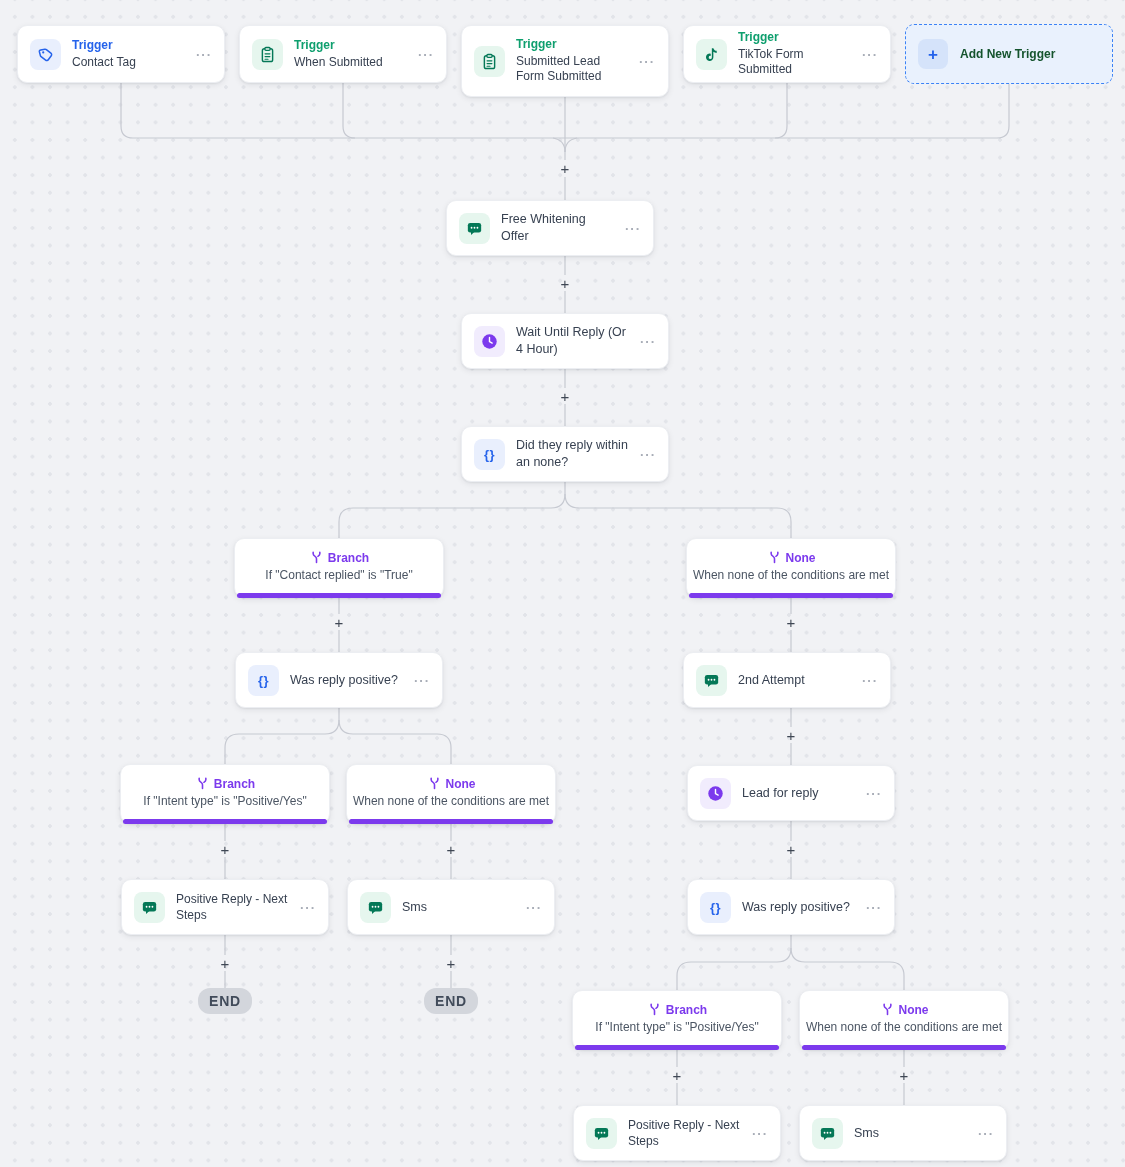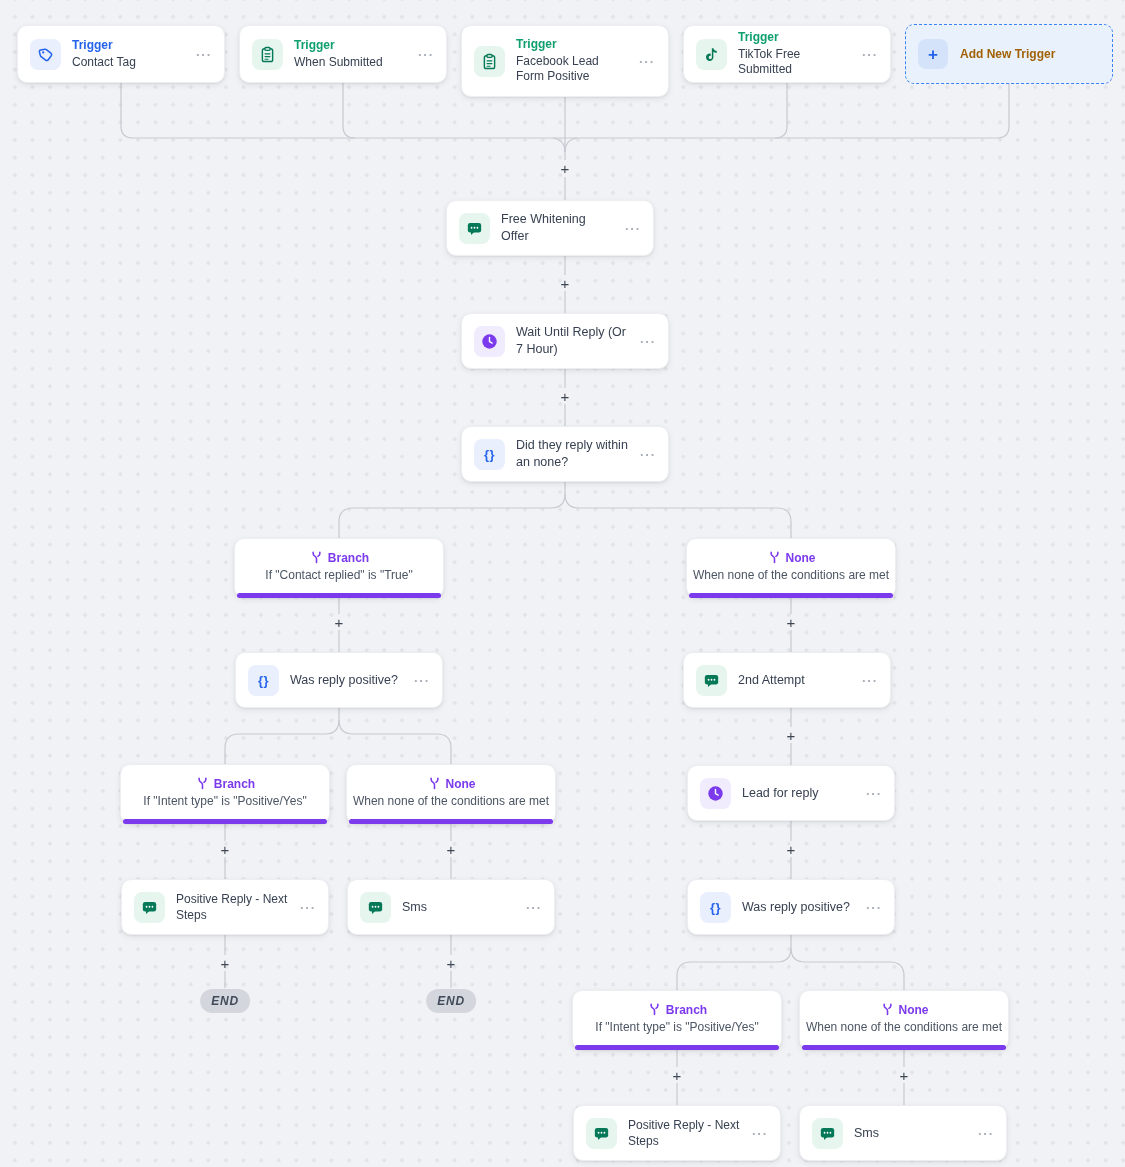--- a/index.html
+++ b/index.html
@@ -63,21 +63,21 @@
     border-radius:9px;
     display:flex;align-items:center;gap:12px;
     padding:0 12px;box-sizing:border-box;
     cursor:pointer;
   }
   .add-plusbox{
     width:30px;height:30px;border-radius:8px;background:#d5e3fa;
     display:flex;align-items:center;justify-content:center;
     color:#2563eb;font-size:17px;font-weight:bold;line-height:1;
   }
-  .add-label{font-size:12px;font-weight:bold;color:#a16207;}
+  .add-label{font-size:12px;font-weight:bold;color:#14532d;}
 
   
   .branch{
     width:210px;height:60px;
     display:flex;flex-direction:column;align-items:center;justify-content:center;
     padding:4px 8px 8px;
   }
   .branch::after{
     content:"";position:absolute;left:2px;right:2px;bottom:-1px;
     height:5px;border-radius:4px;background:#7c3aed;
@@ -88,22 +88,22 @@
 
   
   .plus{
     position:absolute;transform:translate(-50%,-50%);
     color:#3f4754;font-size:15px;line-height:1;cursor:pointer;
     user-select:none;
   }
   .endpill{
     position:absolute;transform:translate(-50%,-50%);
     background:#d3d6dc;color:#414b5a;
-    font-size:12px;font-weight:bold;letter-spacing:.8px;
-    padding:5px 11px;border-radius:12px;font-style:italic;
+    font-size:14px;font-weight:bold;letter-spacing:.8px;
+    padding:5px 11px;border-radius:12px;
   }
 </style>
 </head>
 <body>
 
 <div id="canvas">
 
   <svg class="wires" width="1125" height="1167">
 
     <path d="M121 83 V126 Q121 138 133 138 H997 Q1009 138 1009 126 V84"></path>
@@ -183,34 +183,34 @@
   <div class="card node" style="left:461px;top:25px;height:72px">
     <span class="iconbox ic-green">
       <svg width="19" height="19" viewBox="0 0 20 20">
           <rect x="4.6" y="4" width="10.8" height="13.4" rx="2" fill="none" stroke="#047857" stroke-width="1.5"></rect>
           <rect x="7.3" y="2.6" width="5.4" height="3" rx="1" fill="#e6f6ee" stroke="#047857" stroke-width="1.4"></rect>
           <path d="M7.5 9.3 h5 M7.5 12.2 h5 M7.5 15 h3" stroke="#047857" stroke-width="1.3" stroke-linecap="round"></path>
         </svg>
     </span>
     <span class="t-col" style="max-width:112px">
       <div class="t-label green">Trigger</div>
-      <div class="t-sub">Facebook Lead Form Positive</div>
+      <div class="t-sub">Submitted Lead Form Submitted</div>
     </span>
     <span class="menu">···</span>
   </div>
 
   <div class="card node" style="left:683px;top:25px;height:58px">
     <span class="iconbox ic-green">
       <svg width="17" height="17" viewBox="0 0 20 20">
           <path d="M12.2 2.5 c.7 1.9 2 3 3.9 3.2 v2.5 c-1.5 0 -2.8 -.45 -3.9 -1.3 V13.2 a4.35 4.35 0 1 1 -3.1 -4.17 v2.7 a1.85 1.85 0 1 0 1.3 1.77 V2.5 z" fill="#047857"></path>
         </svg>
     </span>
     <span class="t-col">
       <div class="t-label green">Trigger</div>
-      <div class="t-sub">TikTok Free Submitted</div>
+      <div class="t-sub">TikTok Form Submitted</div>
     </span>
     <span class="menu">···</span>
   </div>
 
   <div class="add-trigger" style="left:905px;top:24px">
     <span class="add-plusbox">+</span>
     <span class="add-label">Add New Trigger</span>
   </div>
 
   <span class="plus" style="left:565px;top:168px">+</span>
@@ -231,21 +231,21 @@
 
   <span class="plus" style="left:565px;top:283px">+</span>
 
   <div class="card node" style="left:461px;top:313px">
     <span class="iconbox ic-purple">
       <svg width="19" height="19" viewBox="0 0 20 20">
           <circle cx="10" cy="10" r="7.6" fill="#7c3aed"></circle>
           <path d="M10 5.8 V10 l2.8 1.7" stroke="#fff" stroke-width="1.5" fill="none" stroke-linecap="round"></path>
         </svg>
     </span>
-    <span class="n-title">Wait Until Reply (Or 7 Hour)</span>
+    <span class="n-title">Wait Until Reply (Or 4 Hour)</span>
     <span class="menu">···</span>
   </div>
 
   <span class="plus" style="left:565px;top:396px">+</span>
 
   <div class="card node" style="left:461px;top:426px">
     <span class="iconbox ic-blue curly">{}</span>
     <span class="n-title" style="max-width:118px">Did they reply within an none?</span>
     <span class="menu">···</span>
   </div>

